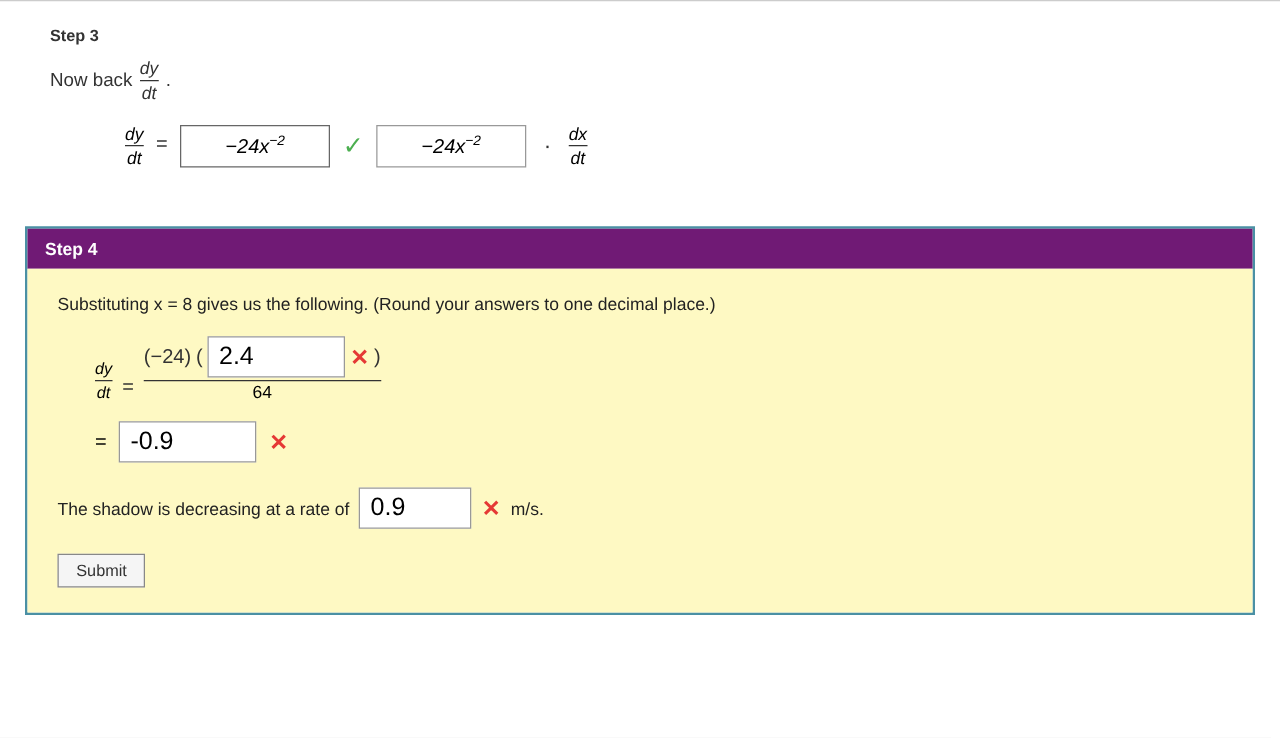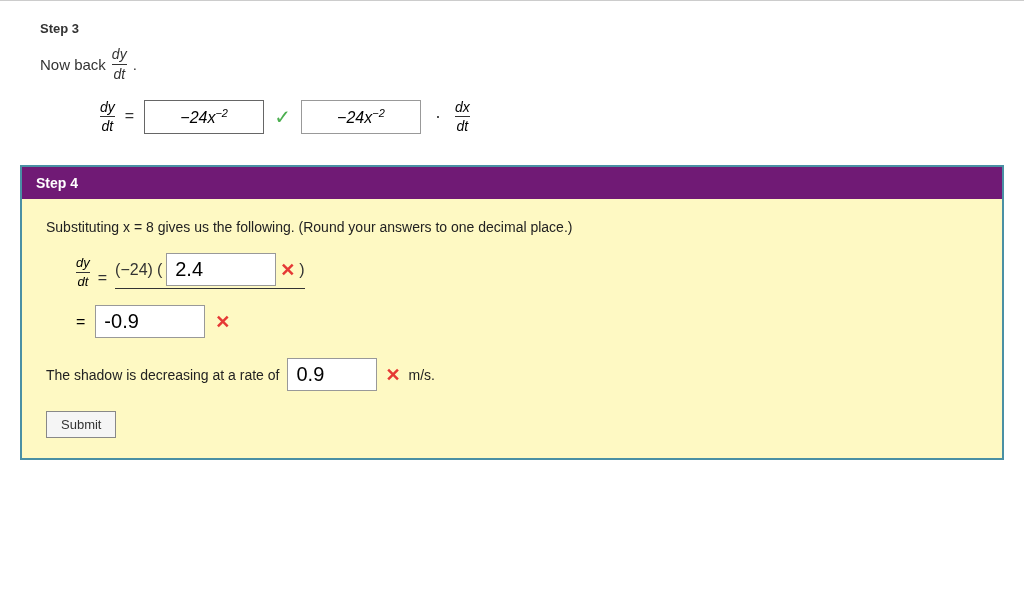--- a/index.html
+++ b/index.html
@@ -16,21 +16,21 @@
       min-height: 590px;
       background: #ffffff;
       padding: 0;
     }
     .top-divider {
       border: none;
       border-top: 1px solid #cccccc;
       margin: 0;
     }
     .step3-section {
-      padding: 20px 40px 30px 40px;
+      padding: 20px 40px 46px 40px;
     }
     .step-label {
       font-size: 13px;
       color: #333;
       font-weight: bold;
       margin-bottom: 10px;
     }
     .step3-now-find {
       display: flex;
       align-items: center;
@@ -252,20 +252,21 @@
         <span class="eq-sign">=</span>
         <div class="numerator-denom-wrap">
           <div class="numerator-row">
             <span class="paren-text">(−24)</span>
             <span class="paren-text">(</span>
             <input class="input-field" type="text" value="2.4" style="">
             <span class="x-icon">✕</span>
             <span class="paren-text">)</span>
           </div>
           <div class="num-line"></div>
+          <div class="denom-val">64</div>
         </div>
       </div>
 
       <div class="equals-row">
         <span>=</span>
         <input class="input-field" type="text" value="-0.9" style="">
         <span class="x-icon">✕</span>
       </div>
 
       <div class="shadow-row">

